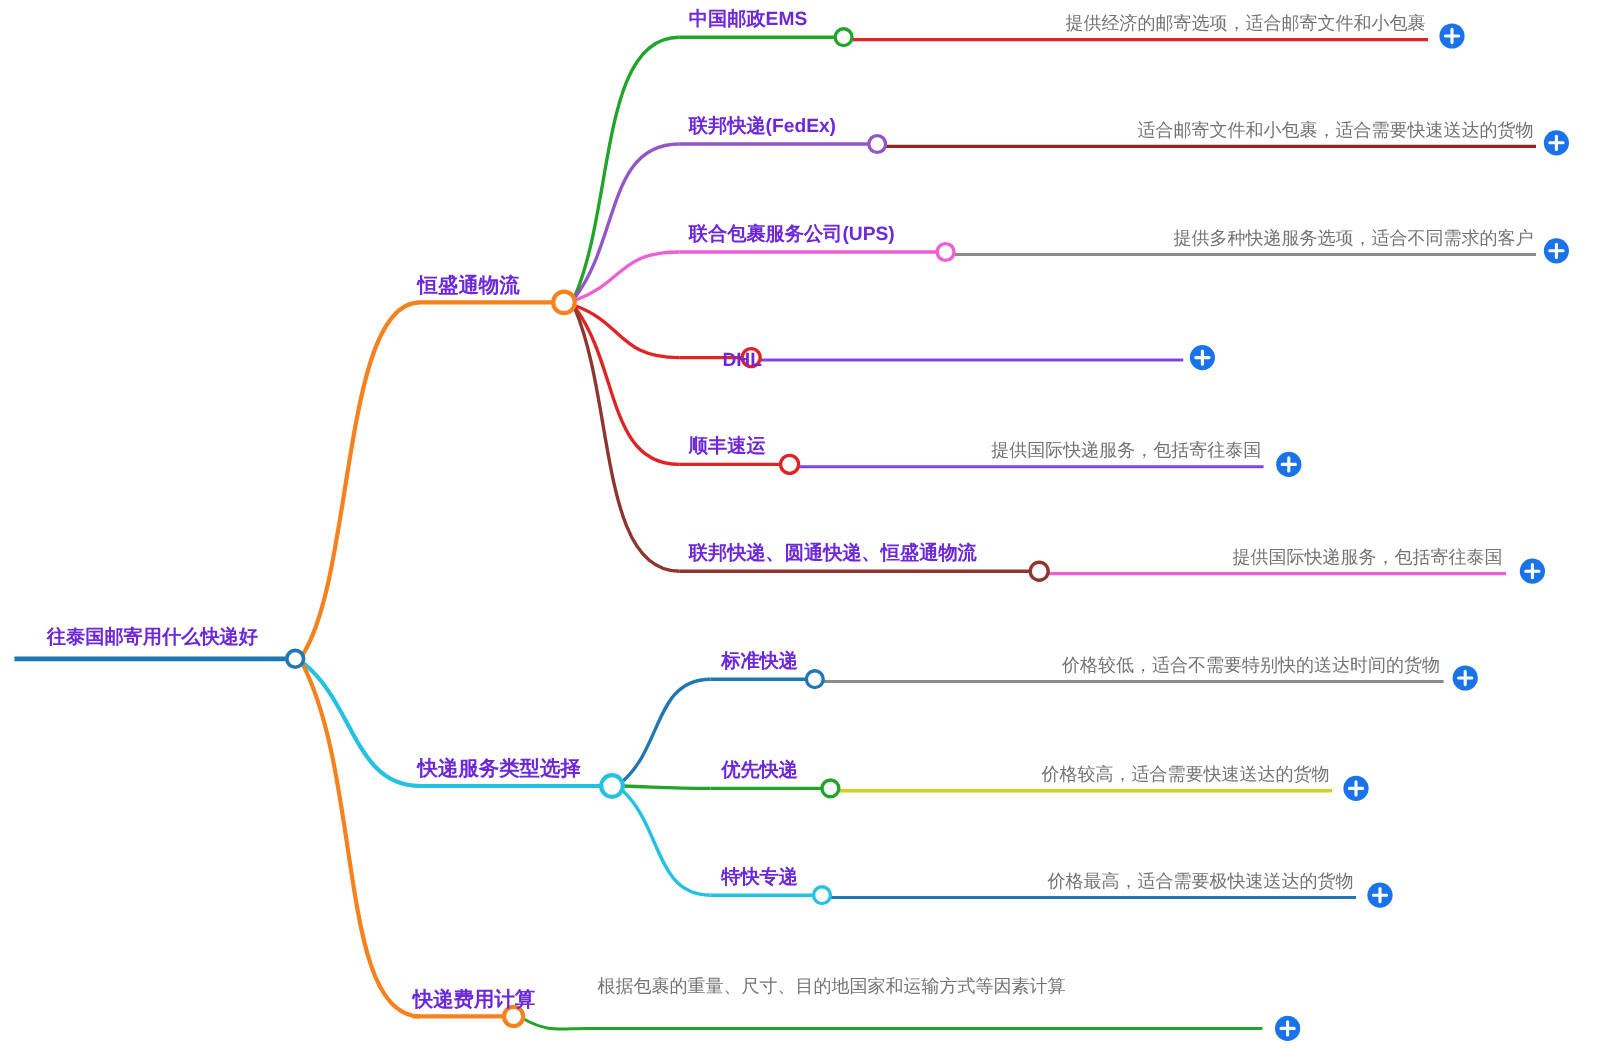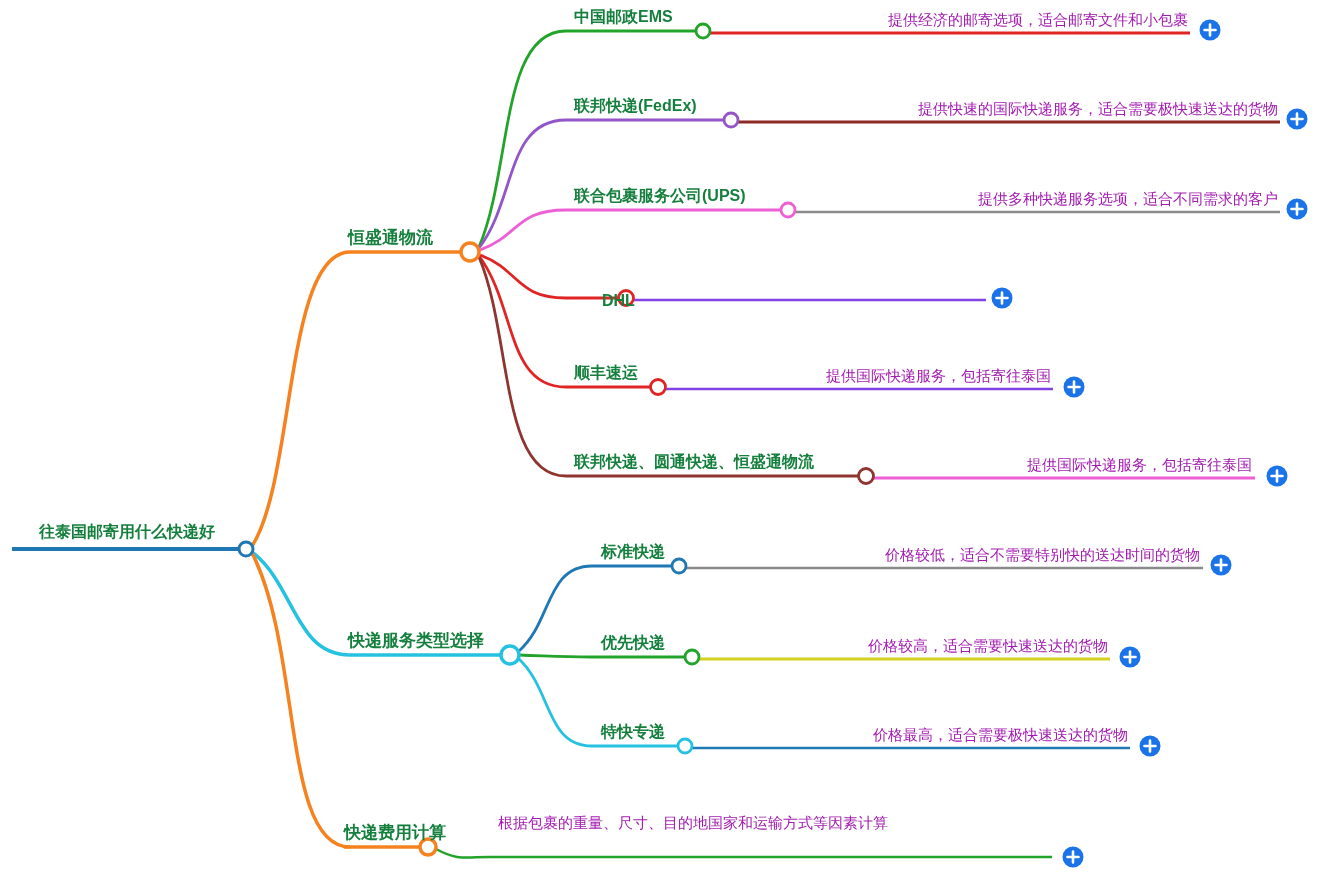--- a/index.html
+++ b/index.html
@@ -6,31 +6,31 @@
   #stage{
     position:relative;
     width:1333px;height:874px;
     background:#ffffff;
     font-family:"Liberation Sans",sans-serif;
     overflow:hidden;
   }
   #wires{position:absolute;left:0;top:0;width:1333px;height:874px;}
   .lbl{
     position:absolute;
-    color:#15803d;
+    color:#6d28d9;
     font-weight:bold;
     white-space:nowrap;
     line-height:1.15;
   }
   .lbl.root{font-size:16px;width:226px;text-align:center;}
   .lbl.branch{font-size:17px;}
   .lbl.child{font-size:16px;}
   .desc{
     position:absolute;
-    color:#a21caf;
+    color:#737373;
     font-size:15px;
     white-space:nowrap;
     text-align:right;
     line-height:1.3;
   }
   .desc.wrap{white-space:normal;text-align:left;line-height:1.4;}
 </style>
 </head>
 <body>
 
@@ -146,21 +146,21 @@
   <div class="lbl root" style="left:14px;top:523px;">往泰国邮寄用什么快递好</div>
 
   <div class="lbl branch" style="left:348px;top:228px;">恒盛通物流</div>
   <div class="lbl branch" style="left:348px;top:631px;">快递服务类型选择</div>
   <div class="lbl branch" style="left:344px;top:823px;">快递费用计算</div>
 
   <div class="lbl child" style="left:574px;top:8px;">中国邮政EMS</div>
   <div class="desc" style="left:788px;width:400px;top:10px;">提供经济的邮寄选项，适合邮寄文件和小包裹</div>
 
   <div class="lbl child" style="left:574px;top:97px;">联邦快递(FedEx)</div>
-  <div class="desc" style="left:828px;width:450px;top:99px;">提供快速的国际快递服务，适合需要极快速送达的货物</div>
+  <div class="desc" style="left:828px;width:450px;top:99px;">适合邮寄文件和小包裹，适合需要快速送达的货物</div>
 
   <div class="lbl child" style="left:574px;top:187px;">联合包裹服务公司(UPS)</div>
   <div class="desc" style="left:878px;width:400px;top:189px;">提供多种快递服务选项，适合不同需求的客户</div>
 
   <div class="lbl child" style="left:574px;top:292px;margin-left:28px;">DHL</div>
 
   <div class="lbl child" style="left:574px;top:364px;">顺丰速运</div>
   <div class="desc" style="left:751px;width:300px;top:366px;">提供国际快递服务，包括寄往泰国</div>
 
   <div class="lbl child" style="left:574px;top:453px;">联邦快递、圆通快递、恒盛通物流</div>

